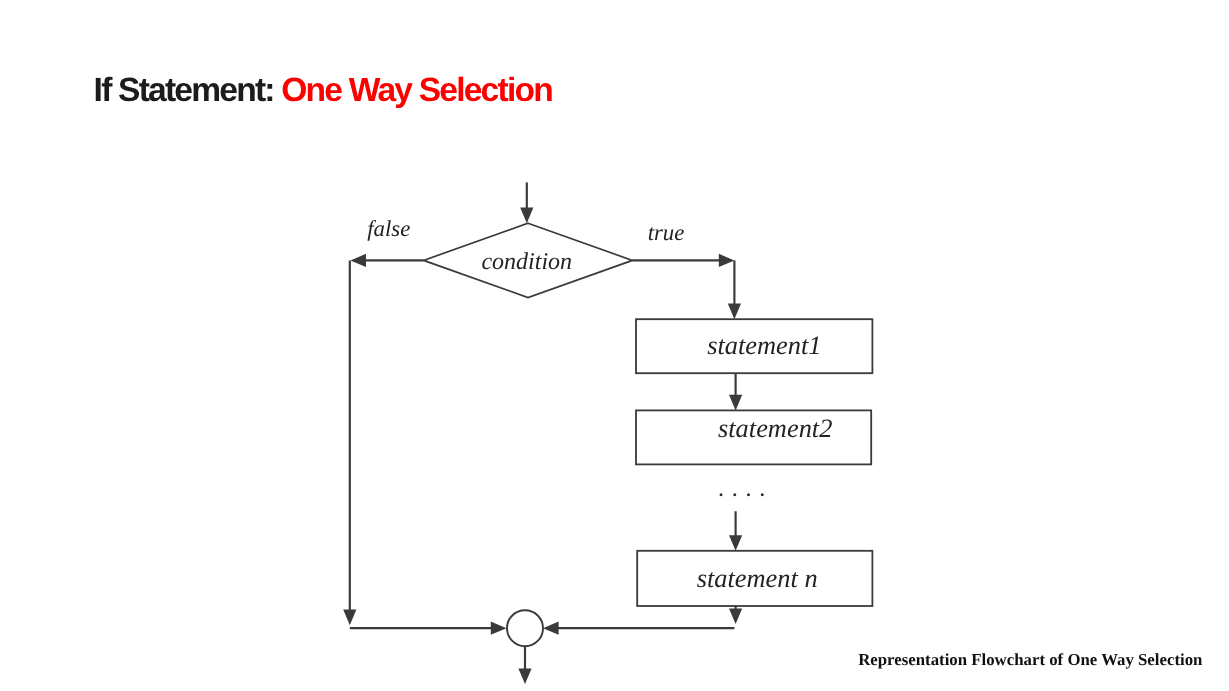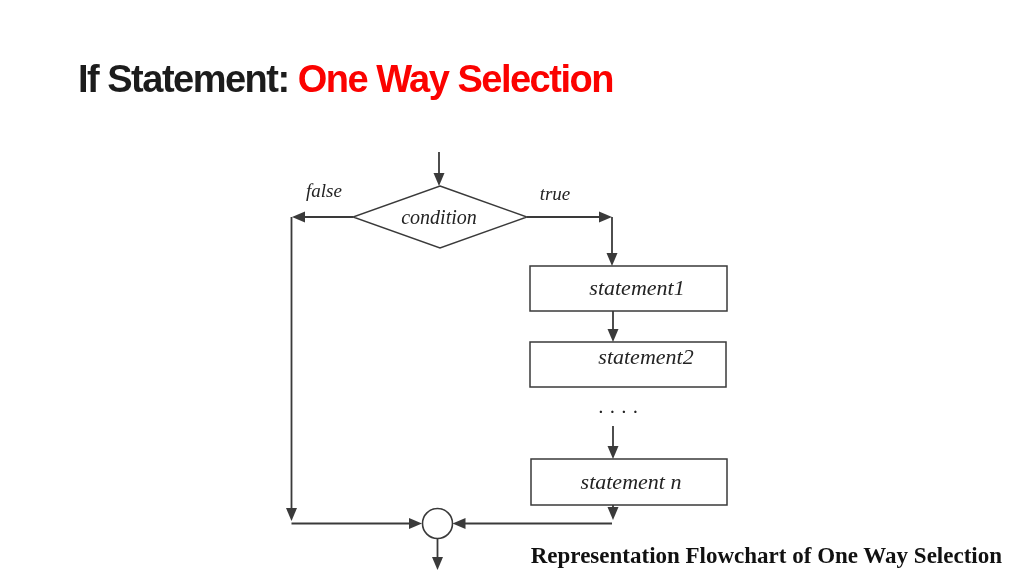--- a/index.html
+++ b/index.html
@@ -8,21 +8,21 @@
     background:#ffffff;
     font-family:"Liberation Sans", sans-serif;
     position:relative;
     overflow:hidden;
   }
   .slide{position:absolute;inset:0;background:#ffffff;}
   .title{
     position:absolute;
     left:78px;top:60px;
     margin:0;
-    font-size:38px;
+    font-size:28px;
     font-weight:700;
     letter-spacing:-1.5px;
     line-height:1.05;
     white-space:nowrap;
     font-family:"Liberation Sans", sans-serif;
   }
   .flowchart-svg{position:absolute;left:0;top:0;width:1024px;height:576px;}
   .flow-label{
     font-family:"Liberation Serif", serif;
     font-style:italic;
@@ -31,21 +31,21 @@
     font-family:"Liberation Serif", serif;
     font-weight:700;
     letter-spacing:2px;
   }
   .caption{
     position:absolute;
     top:543px;
     right:22px;
     font-family:"Liberation Serif", serif;
     font-weight:700;
-    font-size:23px;
+    font-size:14px;
     white-space:nowrap;
   }
 </style>
 </head>
 <body>
 
 <div class="slide">
 
   <h1 class="title">
     <span style="color: rgb(28, 28, 28);">If Statement: </span>

